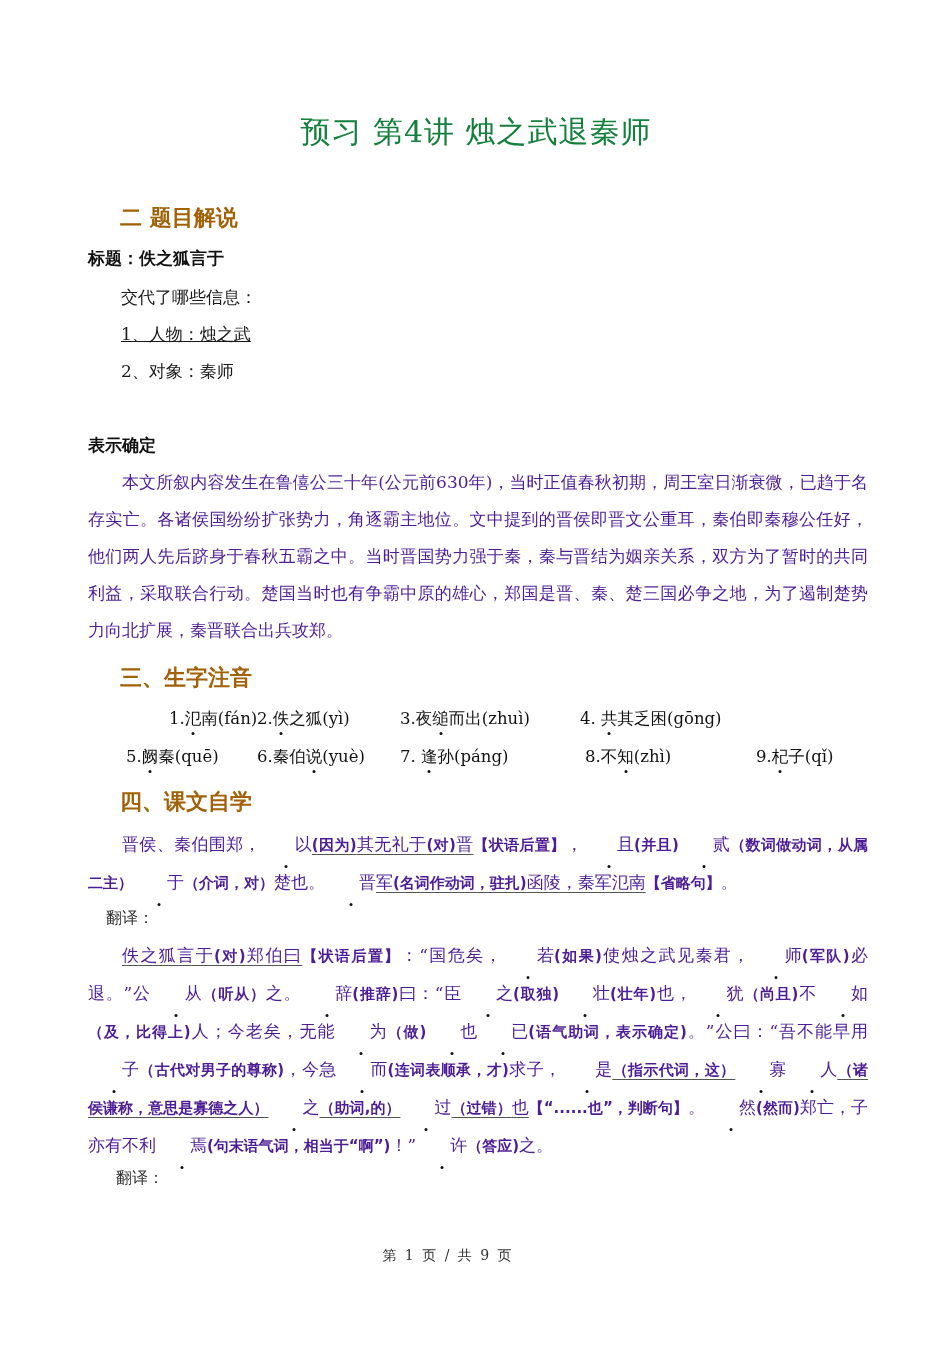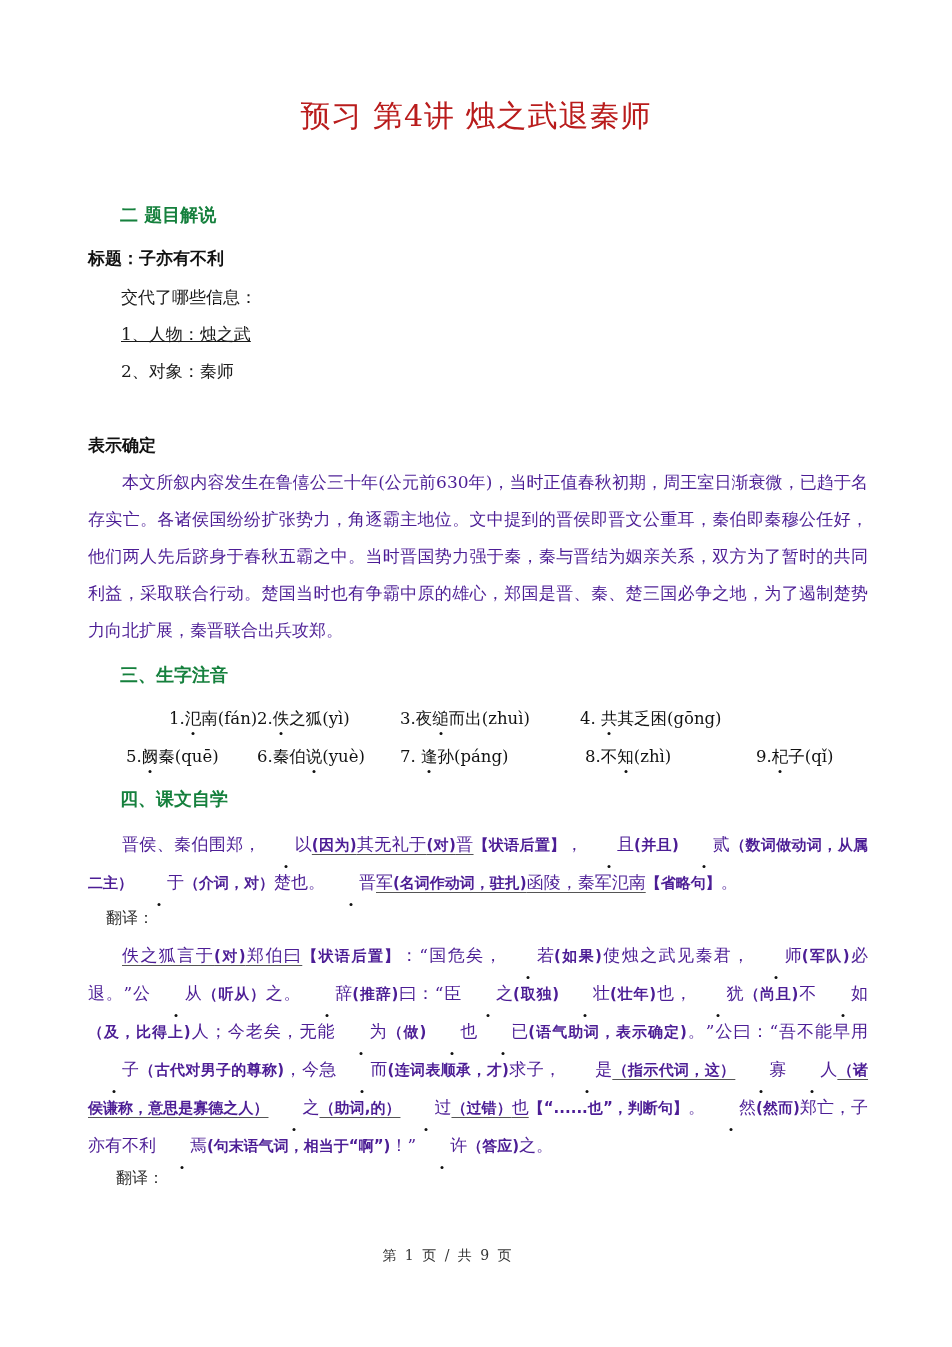--- a/index.html
+++ b/index.html
@@ -1,22 +1,22 @@
 <!DOCTYPE html>
 <html><head>
   <meta charset="utf-8">
   <style>
     html, body { margin: 0; padding: 0; background: #ffffff; }
     body { width: 952px; height: 1347px; position: relative; overflow: hidden;
            font-family: "DejaVu Serif", "Liberation Serif", serif; color: #111; }
     .page { position: absolute; left: 0; top: 0; width: 952px; height: 1347px; }
-    .title { position: absolute; top: 96px; left: 0; width: 952px; text-align: center;
-             font-size: 30px; letter-spacing: 1px; font-family: "DejaVu Serif", serif; color: #b91c1c; }
-    .h-sec { position: absolute; left: 120px; font-size: 18px; font-weight: bold;
-             font-family: "DejaVu Sans", "Liberation Sans", sans-serif; color: #15803d; }
+    .title { position: absolute; top: 112px; left: 0; width: 952px; text-align: center;
+             font-size: 30px; letter-spacing: 1px; font-family: "DejaVu Serif", serif; color: #15803d; }
+    .h-sec { position: absolute; left: 120px; font-size: 22px; font-weight: bold;
+             font-family: "DejaVu Sans", "Liberation Sans", sans-serif; color: #a16207; }
     .h-sub { position: absolute; left: 88px; font-size: 17px; font-weight: bold; color: #111; }
     .line { position: absolute; font-size: 17px; white-space: nowrap; color: #1a1a1a; }
     .para { position: absolute; left: 88px; width: 780px; font-size: 17px; line-height: 37px;
             text-align: justify; color: #4c1d95; }
     .indent { text-indent: 2em; }
     .pinyin-row { position: absolute; font-size: 16.5px; white-space: nowrap; }
     .py { position: absolute; white-space: nowrap; }
     .dot { position: relative; display: inline-block; }
     .dot::after { content: ""; position: absolute; left: 50%; bottom: -5px; width: 3px; height: 3px;
                   background: #111; border-radius: 50%; transform: translateX(-50%); }
@@ -28,21 +28,21 @@
     .trans { position: absolute; font-size: 16px; color: #333; }
   </style>
 </head>
 <body>
 
 <div class="page">
 
   <div class="title">预习 第4讲 烛之武退秦师</div>
 
   <div class="h-sec" style="top:203px;">二 题目解说</div>
-  <div class="h-sub" style="top:247px;">标题：子亦有不利</div>
+  <div class="h-sub" style="top:247px;">标题：佚之狐言于</div>
   <div class="line" style="left:121px; top:286px;">交代了哪些信息：</div>
   <div class="line" style="left:121px; top:323px;text-decoration:underline;">1、人物：烛之武</div>
   <div class="line" style="left:121px; top:360px;">2、对象：秦师</div>
   <div class="h-sub" style="top:434px;">表示确定</div>
   <div class="para indent" style="top:464px;">本文所叙内容发生在鲁僖公三十年(公元前630年)，当时正值春秋初期，周王室日渐衰微，已趋于名存实亡。各诸侯国纷纷扩张势力，角逐霸主地位。文中提到的晋侯即晋文公重耳，秦伯即秦穆公任好，他们两人先后跻身于春秋五霸之中。当时晋国势力强于秦，秦与晋结为姻亲关系，双方为了暂时的共同利益，采取联合行动。楚国当时也有争霸中原的雄心，郑国是晋、秦、楚三国必争之地，为了遏制楚势力向北扩展，秦晋联合出兵攻郑。</div>
 
   <div class="h-sec" style="top:663px;">三、生字注音</div>
 
   <div class="pinyin-row" style="top:708px; left:0;">
     <span class="py" style="left:126px;margin-left:43px;"><span>1.</span><span></span><span class="dot">氾</span><span>南</span><span>(fán)</span></span>

